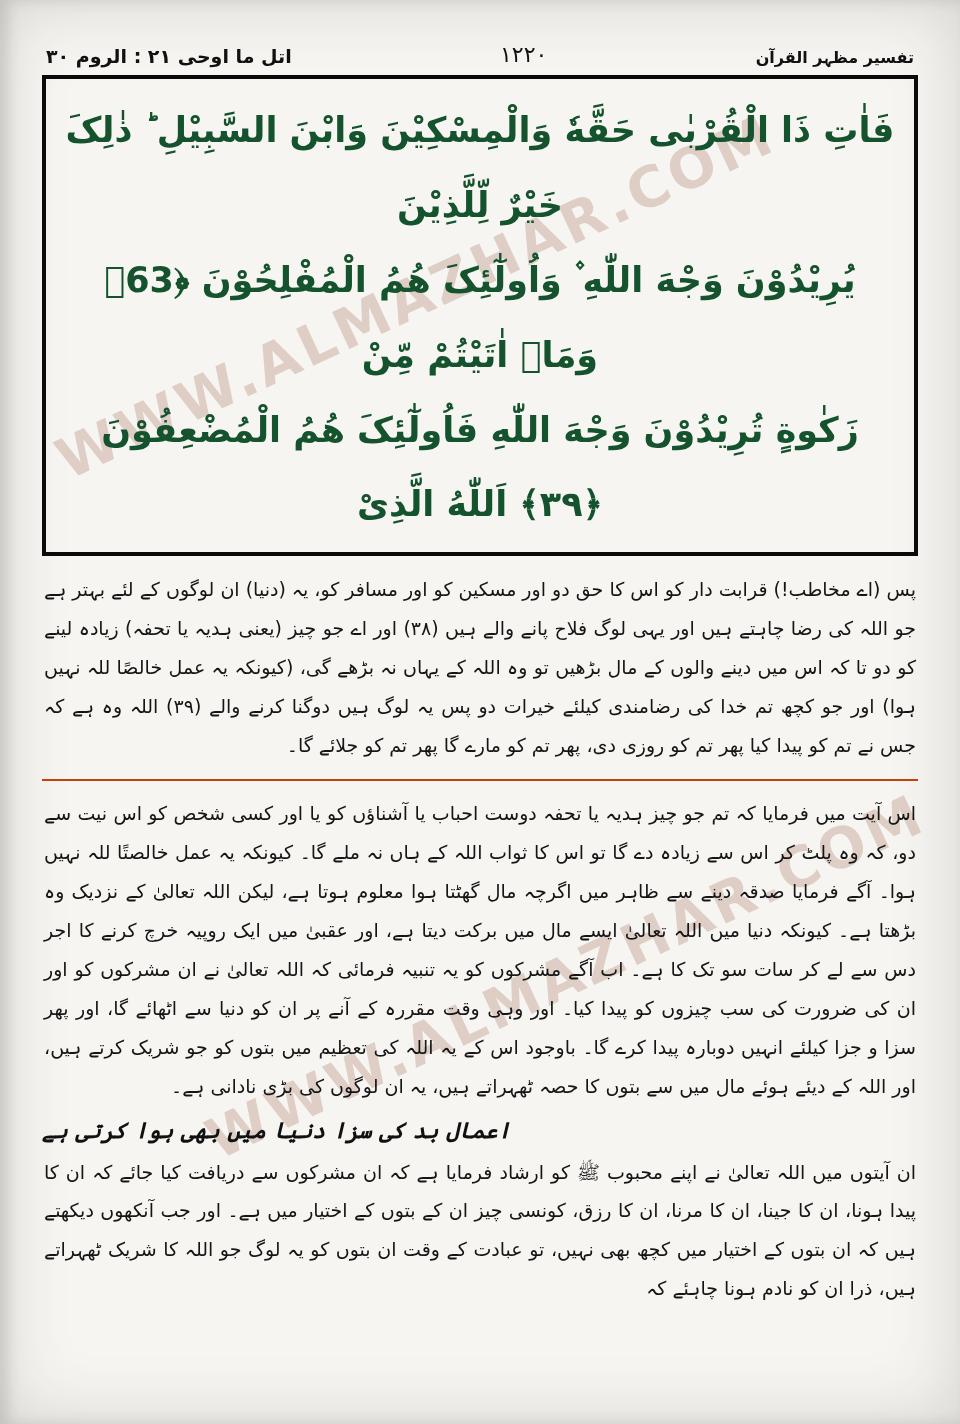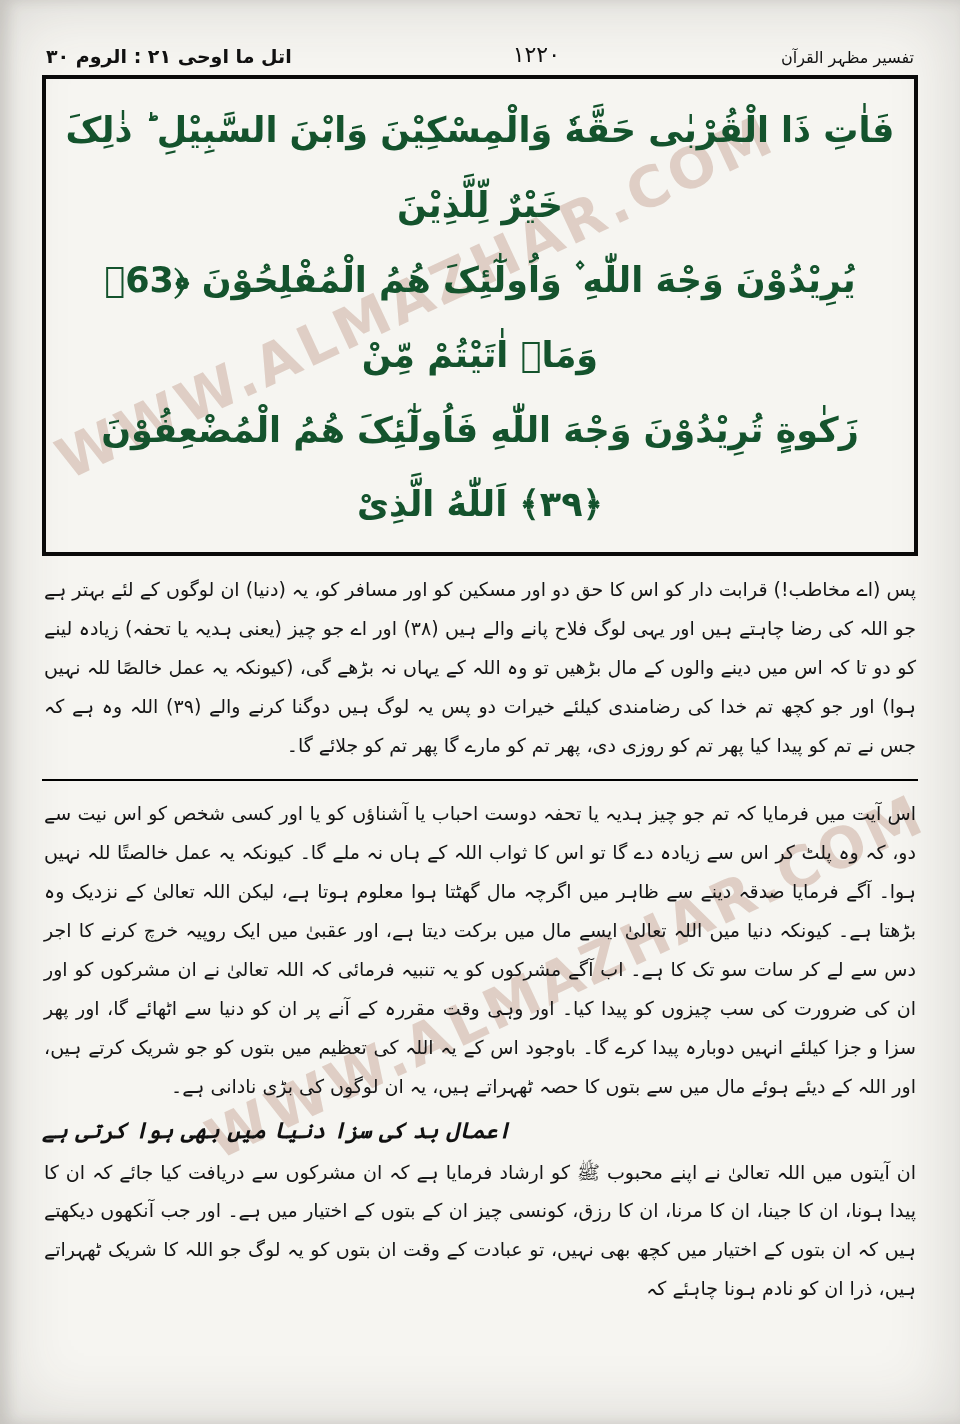--- a/index.html
+++ b/index.html
@@ -31,21 +31,21 @@
   .wm1{top:430px;left:60px;}
   .wm2{top:1110px;left:210px;}
 
   .content-layer{position:relative;z-index:1;display:flex;flex-direction:column;flex:1 1 auto;min-height:0;}
 
   .page-header{
     display:flex;justify-content:space-between;align-items:flex-end;
     direction:rtl;
     padding:0 4px 8px 4px;
   }
-  .hdr-book-title{font-size:16px;font-weight:normal;margin-top:28px;}
+  .hdr-book-title{font-size:16px;font-weight:bold;margin-top:28px;}
   .hdr-page-number{font-size:22px;font-weight:normal;letter-spacing:2px;}
   .hdr-surah-ref{font-size:19px;font-weight:bold;}
 
   .quran-box{
     border:4px solid #0a0a0a;
     padding:14px 16px 10px 16px;
     text-align:center;
     direction:rtl;
     background:transparent;
   }
@@ -59,21 +59,21 @@
   .text-block{
     direction:rtl;
     text-align:justify;
     font-size:19px;
     line-height:2.05;
     color:#151515;
   }
   .text-block p{margin:0;}
   .translation-section{
     padding:14px 2px 14px 2px;
-    border-bottom:2px solid #000000;
+    border-bottom:2px solid #c2410c;
   }
   .commentary-section{
     padding:13px 2px 6px 2px;
   }
   .section-heading{
     direction:rtl;
     text-align:left;
     font-size:22px;
     font-weight:bold;
     margin:6px 0 4px 0;

